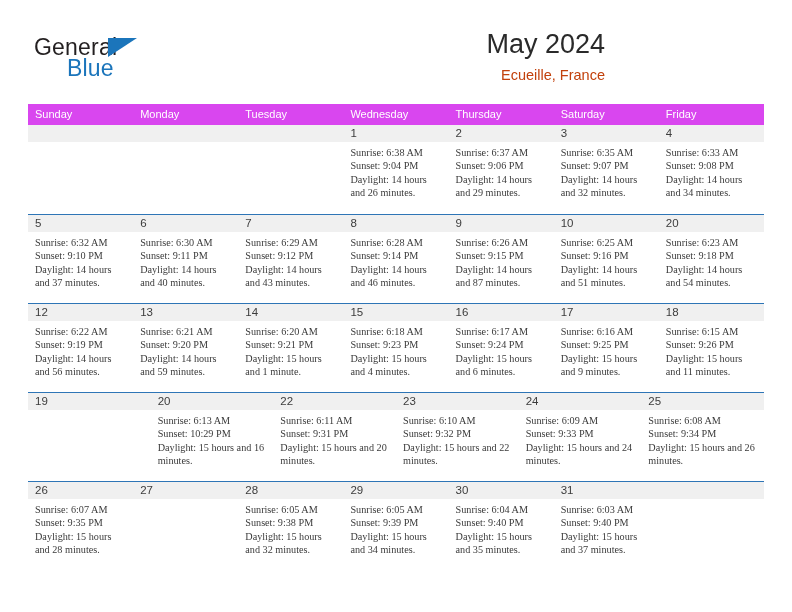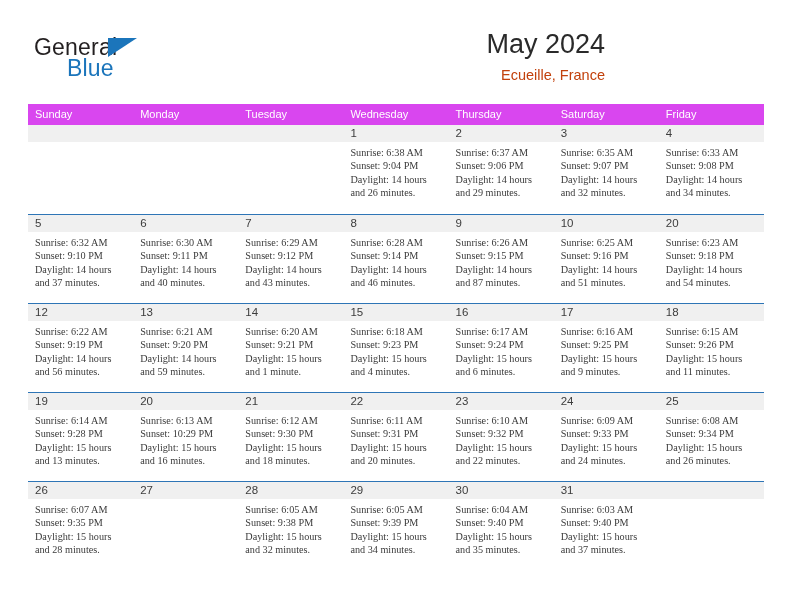--- a/index.html
+++ b/index.html
@@ -380,48 +380,33 @@
               <div>Sunset: 9:26 PM</div>
               <div class="wrap">Daylight: 15 hours and 11 minutes.</div>
             </div>
           </div>
         </div>
         <div class="week-row">
           <div class="day-cell">
             <div class="daynum-band">
               <span class="daynum">19</span>
             </div>
-            <div class="detail">
-              <div>Sunrise: 6:14 AM</div>
-              <div>Sunset: 9:28 PM</div>
-              <div class="wrap">Daylight: 15 hours and 13 minutes.</div>
-            </div>
           </div>
           <div class="day-cell">
             <div class="daynum-band">
               <span class="daynum">20</span>
             </div>
             <div class="detail">
               <div>Sunrise: 6:13 AM</div>
               <div>Sunset: 10:29 PM</div>
               <div class="wrap">Daylight: 15 hours and 16 minutes.</div>
             </div>
           </div>
           <div class="day-cell">
             <div class="daynum-band">
-              <span class="daynum">21</span>
-            </div>
-            <div class="detail">
-              <div>Sunrise: 6:12 AM</div>
-              <div>Sunset: 9:30 PM</div>
-              <div class="wrap">Daylight: 15 hours and 18 minutes.</div>
-            </div>
-          </div>
-          <div class="day-cell">
-            <div class="daynum-band">
               <span class="daynum">22</span>
             </div>
             <div class="detail">
               <div>Sunrise: 6:11 AM</div>
               <div>Sunset: 9:31 PM</div>
               <div class="wrap">Daylight: 15 hours and 20 minutes.</div>
             </div>
           </div>
           <div class="day-cell">
             <div class="daynum-band">

